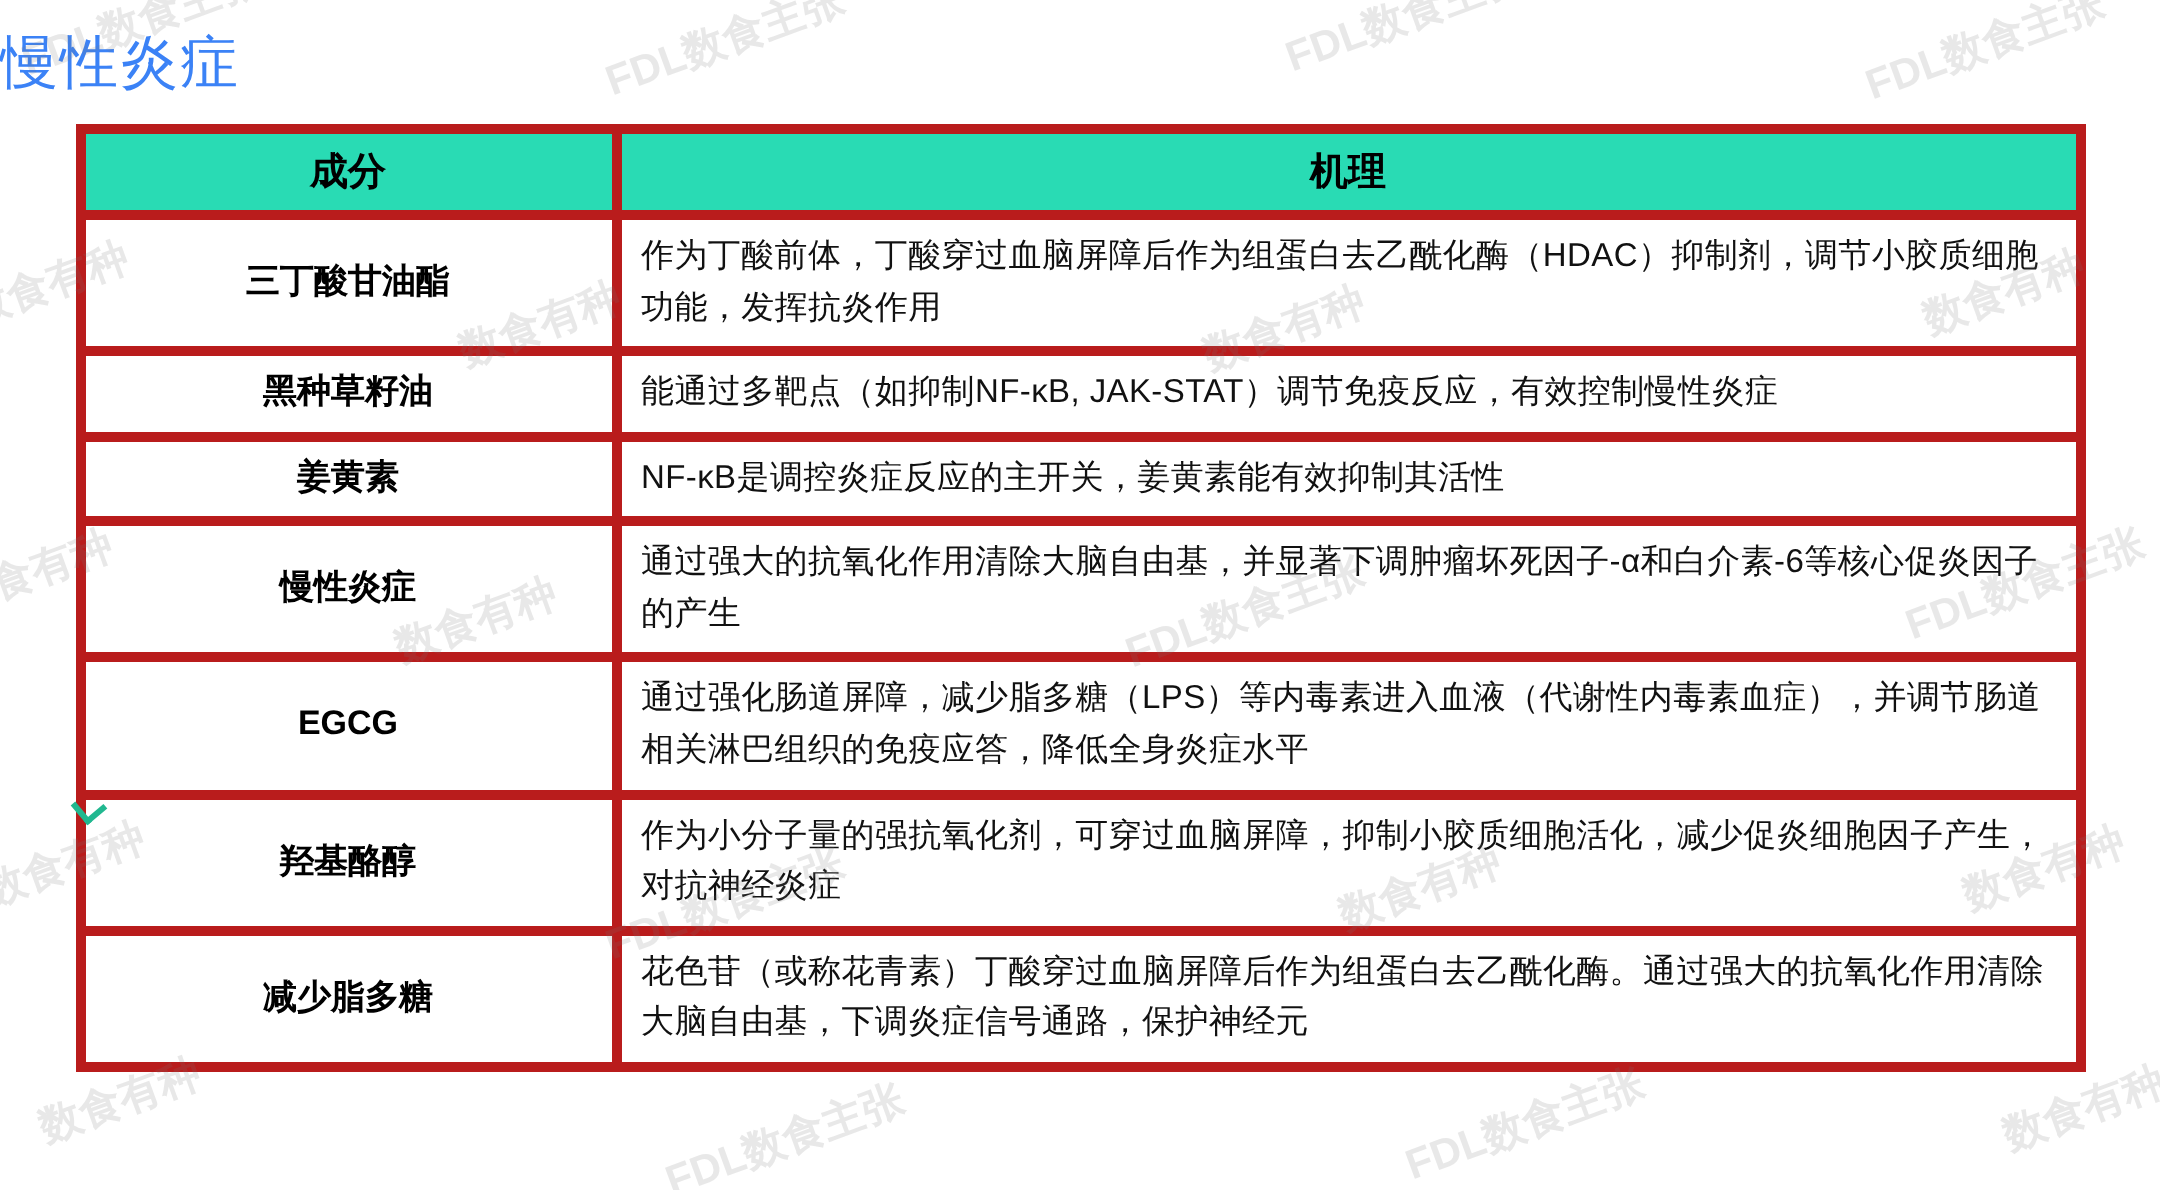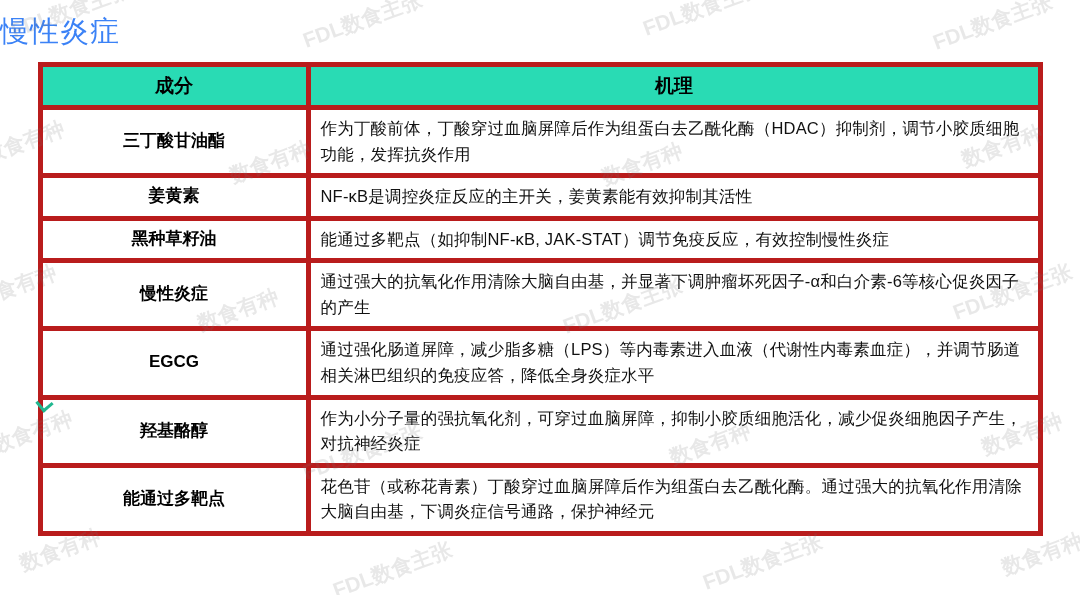--- a/index.html
+++ b/index.html
@@ -153,39 +153,39 @@
         <th>成分</th>
         <th>机理</th>
       </tr>
     </thead>
     <tbody>
       <tr>
         <td class="comp">三丁酸甘油酯</td>
         <td class="mech">作为丁酸前体，丁酸穿过血脑屏障后作为组蛋白去乙酰化酶（HDAC）抑制剂，调节小胶质细胞功能，发挥抗炎作用</td>
       </tr>
       <tr>
+        <td class="comp">黑种草籽油</td>
+        <td class="mech">能通过多靶点（如抑制NF-κB, JAK-STAT）调节免疫反应，有效控制慢性炎症</td>
+      </tr>
+      <tr>
         <td class="comp">姜黄素</td>
         <td class="mech">NF-κB是调控炎症反应的主开关，姜黄素能有效抑制其活性</td>
-      </tr>
-      <tr>
-        <td class="comp">黑种草籽油</td>
-        <td class="mech">能通过多靶点（如抑制NF-κB, JAK-STAT）调节免疫反应，有效控制慢性炎症</td>
       </tr>
       <tr>
         <td class="comp">慢性炎症</td>
         <td class="mech">通过强大的抗氧化作用清除大脑自由基，并显著下调肿瘤坏死因子-α和白介素-6等核心促炎因子的产生</td>
       </tr>
       <tr>
         <td class="comp">EGCG</td>
         <td class="mech">通过强化肠道屏障，减少脂多糖（LPS）等内毒素进入血液（代谢性内毒素血症），并调节肠道相关淋巴组织的免疫应答，降低全身炎症水平</td>
       </tr>
       <tr>
         <td class="comp">羟基酪醇</td>
         <td class="mech">作为小分子量的强抗氧化剂，可穿过血脑屏障，抑制小胶质细胞活化，减少促炎细胞因子产生，对抗神经炎症</td>
       </tr>
       <tr>
-        <td class="comp">能通过多靶点</td>
+        <td class="comp">减少脂多糖</td>
         <td class="mech">花色苷（或称花青素）丁酸穿过血脑屏障后作为组蛋白去乙酰化酶。通过强大的抗氧化作用清除大脑自由基，下调炎症信号通路，保护神经元</td>
       </tr>
     </tbody>
   </table>
 
 </div>
 
 </body></html>

